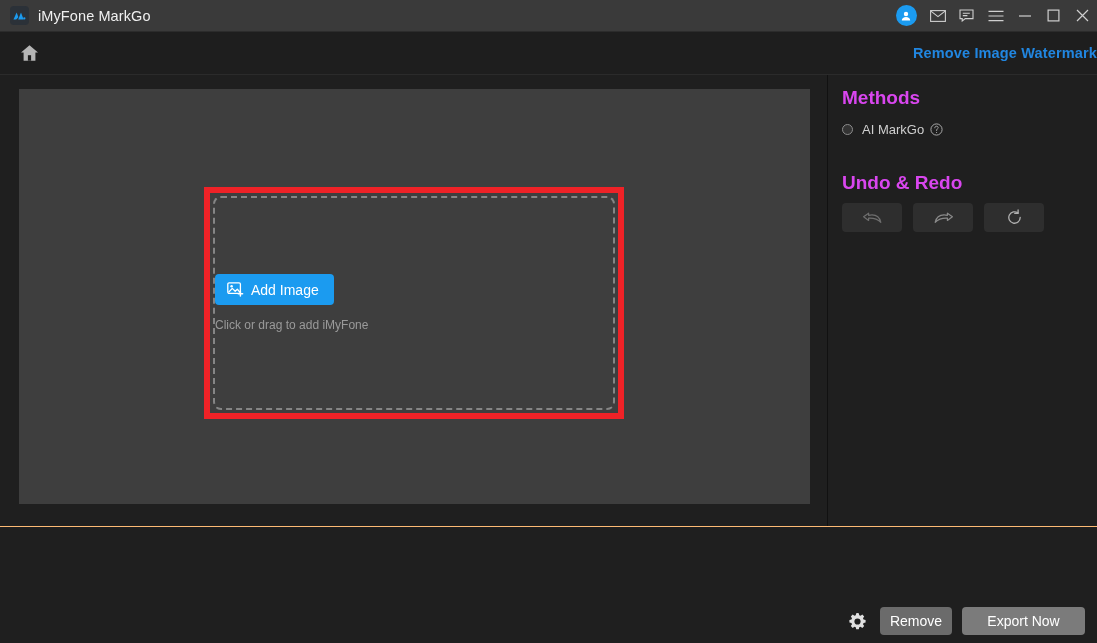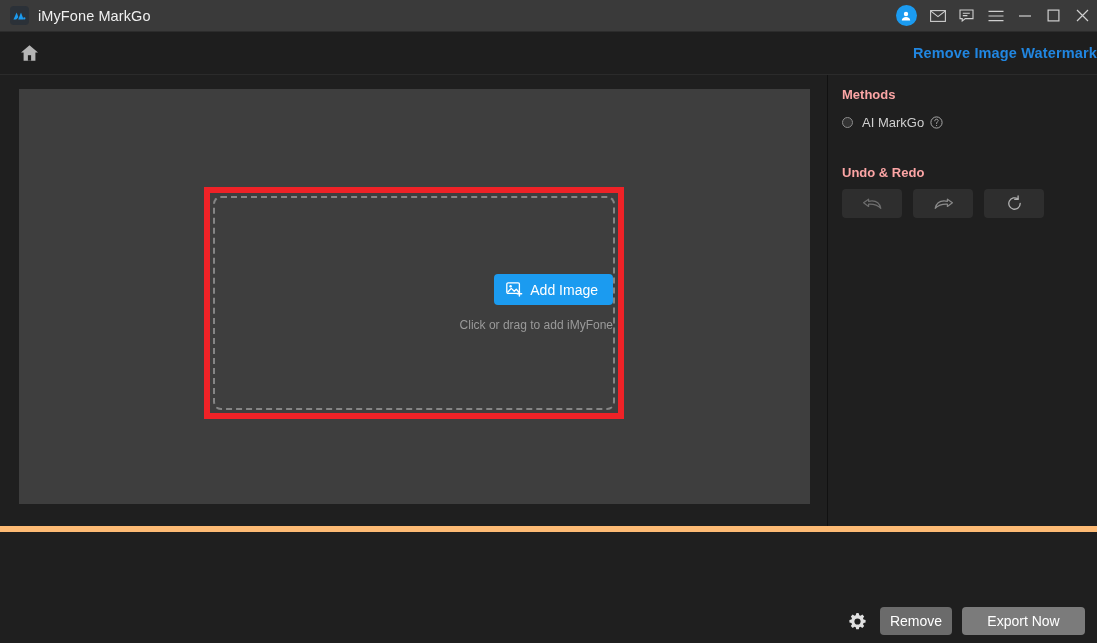--- a/index.html
+++ b/index.html
@@ -144,21 +144,21 @@
     position: absolute;
     left: 194px;
     top: 107px;
     width: 402px;
     height: 214px;
     border: 2px dashed #858585;
     border-radius: 8px;
     box-sizing: border-box;
     display: flex;
     flex-direction: column;
-    align-items: flex-end;
+    align-items: flex-start;
     justify-content: center;
   }
   .add-btn {
     background: #1b9bf0;
     border: none;
     border-radius: 4px;
     color: #fff;
     font-family: "Liberation Sans", sans-serif;
     font-size: 14px;
     height: 31px;
@@ -175,23 +175,23 @@
   }
 
   
   .right-pane {
     flex: 1 1 auto;
     background: #1f1f1f;
     padding: 12px 0 0 14px;
     box-sizing: border-box;
   }
   .section-title {
-    font-size: 13px;
+    font-size: 19px;
     font-weight: bold;
-    color: #fca5a5;
+    color: #d946ef;
     margin: 0 0 9px 0;
   }
   .radio-row {
     display: flex;
     align-items: center;
     height: 22px;
     margin-bottom: 6px;
     cursor: pointer;
   }
   .radio-mark {
@@ -232,21 +232,21 @@
     border: none;
     display: flex;
     align-items: center;
     justify-content: center;
     cursor: pointer;
   }
 
   
   .bottom-area {
     flex: 1 1 auto;
-    border-top: 6px solid #fdba74;
+    border-top: 1px solid #fdba74;
     position: relative;
     background: #1f1f1f;
   }
   .bottom-actions {
     position: absolute;
     right: 12px;
     bottom: 8px;
     display: flex;
     align-items: center;
     gap: 10px;

